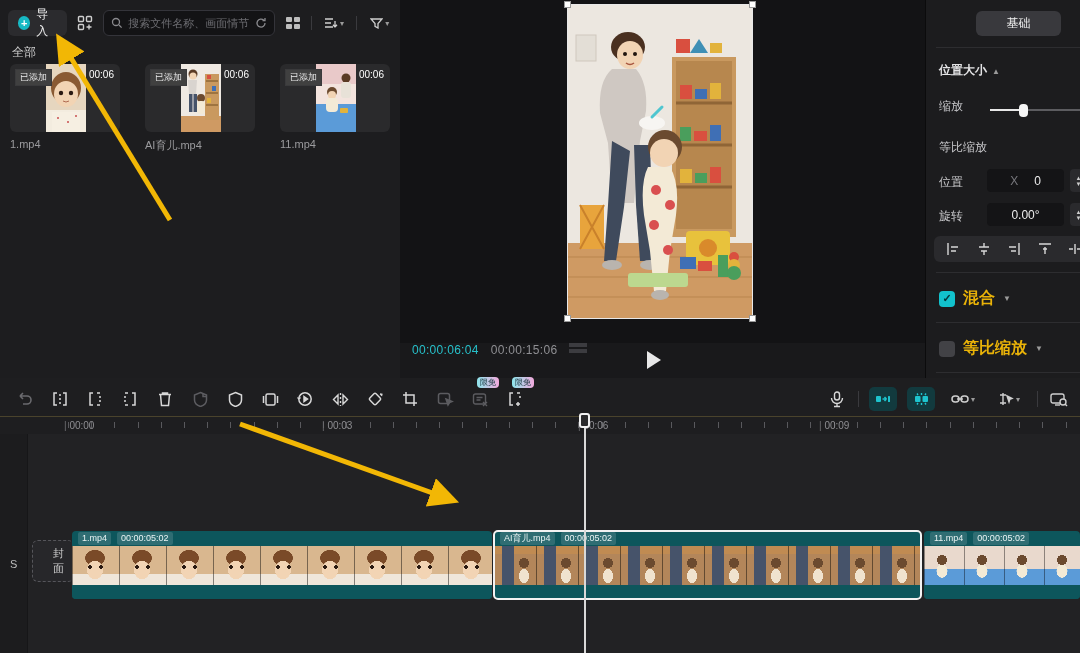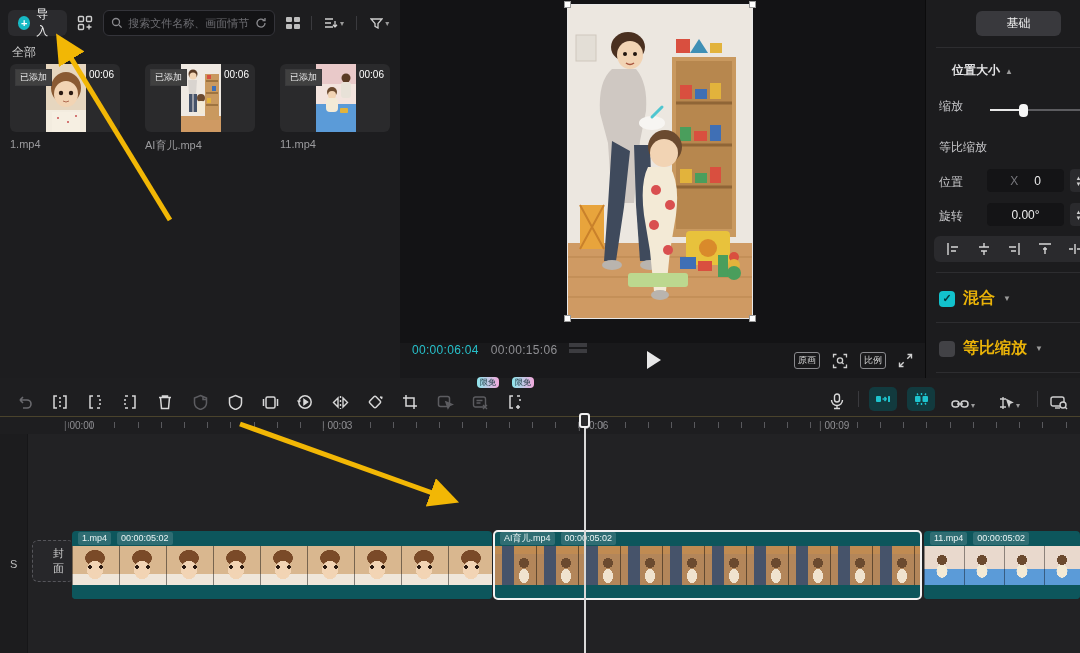--- a/index.html
+++ b/index.html
@@ -41,21 +41,21 @@
   .pv-frames-icon i { display:block; width:18px; height:4px; background:#3c3c40; }
   .play-btn { position:absolute; left:247px; top:8px; width:0; height:0; border-left:14px solid #e8e8e8; border-top:9px solid transparent; border-bottom:9px solid transparent; cursor:pointer; }
   .pv-right { position:absolute; right:12px; top:0; height:35px; display:flex; align-items:center; gap:12px; }
   .kbd-chip { border:1px solid #8a8a8e; border-radius:3px; color:#d8d8d8; font-size:9px; padding:1px 3px; }
   
   .inspector { position:absolute; left:925px; top:0; width:155px; height:378px; background:#1c1c1e; border-left:1px solid #0b0b0c; }
   .insp-tabs { position:absolute; left:10px; top:11px; display:flex; align-items:center; }
   .tab-pill { width:85px; height:25px; background:#39393d; border-radius:6px; color:#f2f2f2; display:flex; align-items:center; justify-content:center; font-size:12px; cursor:pointer;margin-left:40px; }
   .tab-plain { color:#c9c9cc; margin-left:47px; font-size:12px; cursor:pointer; white-space:nowrap; }
   .insp-div { position:absolute; left:10px; width:160px; height:1px; background:#2d2d30; }
-  .sec-hd { position:absolute; left:26px; color:#e3e3e5; font-size:12px; font-weight:bold; }
+  .sec-hd { position:absolute; left:13px; color:#e3e3e5; font-size:12px; font-weight:bold; }
   .caret-up { font-size:8px; color:#9a9a9a; margin-left:5px; font-weight:normal; }
   .row-label { position:absolute; left:13px; color:#c9c9cc; font-size:12px; }
   .slider { position:absolute; left:64px; top:103px; width:110px; height:14px; }
   .slider .track { position:absolute; left:0; top:6px; width:100%; height:2px; background:#5c5c60; border-radius:1px; }
   .slider .fill { position:absolute; left:0; top:6px; width:32px; height:2px; background:#e8e8e8; }
   .slider .thumb { position:absolute; left:29px; top:1px; width:9px; height:13px; background:#f5f5f5; border-radius:4px; cursor:pointer; }
   .num-input { position:absolute; left:61px; width:77px; height:23px; background:#141416; border-radius:4px; display:flex; align-items:center; justify-content:center; color:#ececec; font-size:12px; cursor:text; }
   .num-input .axis { color:#77777c; margin-right:16px; }
   .stepper { position:absolute; left:144px; width:17px; height:23px; background:#2a2a2d; border-radius:4px; display:flex; flex-direction:column; align-items:center; justify-content:center; color:#cfcfcf; font-size:6px; line-height:6px; cursor:pointer; }
   .align-bar { position:absolute; left:8px; top:236px; width:160px; height:26px; background:#2a2a2d; border-radius:6px; display:flex; align-items:center; justify-content:space-between; padding:0 12px; }
@@ -63,21 +63,21 @@
   .chk-row { position:absolute; left:13px; display:flex; align-items:center; gap:8px; }
   .chk { width:16px; height:16px; border-radius:4px; display:flex; align-items:center; justify-content:center; cursor:pointer; }
   .chk.on { background:#12c2cd; color:#04363a; font-size:11px; font-weight:bold; }
   .chk.off { background:#424246; }
   .chk-lbl { color:#eab308; font-size:16px; font-weight:bold; }
   .dd-caret { font-size:8px; color:#9a9a9a; }
   
   .timeline { position:absolute; left:0; top:378px; width:1080px; height:275px; background:#1e1e20; }
   .tl-toolbar { position:absolute; left:0; top:4px; width:100%; height:34px; display:flex; align-items:center; }
   .tl-left { display:flex; align-items:center; gap:13px; margin-left:14px; }
-  .tli { position:relative; width:22px; height:22px; display:flex; align-items:flex-end; justify-content:center; cursor:pointer; }
+  .tli { position:relative; width:22px; height:22px; display:flex; align-items:center; justify-content:center; cursor:pointer; }
   .lim-badge { position:absolute; top:-11px; left:8px; font-size:8px; color:#17343c; background:linear-gradient(90deg,#8fe6ec,#f2a9dc); border-radius:4px; padding:0 3px; line-height:11px; white-space:nowrap; }
   .tl-right { position:absolute; right:10px; top:0; height:34px; display:flex; align-items:center; gap:10px; }
   .tgl-on { width:28px; height:24px; background:#123a3e; border-radius:5px; display:flex; align-items:center; justify-content:center; cursor:pointer; }
   .tb-sep { width:1px; height:16px; background:#3a3a3e; }
   .ruler { position:absolute; left:0; top:38px; width:1080px; height:18px; border-top:1px solid #4a432c; }
   .ticks { position:absolute; left:68px; top:5px; right:0; height:6px;
     background:repeating-linear-gradient(90deg,#59595d 0 1px,transparent 1px 23.2px); }
   .rlabel { position:absolute; top:3px; color:#8e8e92; font-size:10px; }
   .rlabel::before { content:"| "; color:#6e6e72; }
   .tracks { position:absolute; left:0; top:56px; width:1080px; height:219px; background:#222224; }
@@ -302,32 +302,20 @@
       <span class="handle h-br"></span>
     </div>
     <div class="pv-bar">
       <span class="tc-cur">00:00:06:04</span>
       <span class="tc-tot">00:00:15:06</span>
       <span class="pv-frames-icon">
           <i></i>
           <i></i>
         </span>
       <span class="play-btn"></span>
-      <div class="pv-right">
-        <span class="kbd-chip">原画</span>
-        <svg width="16" height="16" viewBox="0 0 16 16" fill="none" stroke="#d0d0d0" stroke-width="1.3">
-          <path d="M1.5 4.5v-3h3M11.5 1.5h3v3M14.5 11.5v3h-3M4.5 14.5h-3v-3"></path>
-          <circle cx="8" cy="7.5" r="2.6"></circle>
-            <path d="M10 9.5l1.6 1.6"></path>
-        </svg>
-        <span class="kbd-chip">比例</span>
-        <svg width="15" height="15" viewBox="0 0 15 15" fill="none" stroke="#d0d0d0" stroke-width="1.4">
-          <path d="M9.5 1.5h4v4M13.3 1.7L9.3 5.7M5.5 13.5h-4v-4M1.7 13.3l4-4"></path>
-        </svg>
-      </div>
     </div>
   </div>
 
   <div class="inspector">
     <div class="insp-tabs">
       <div class="tab-pill">基础</div>
       <div class="tab-plain">抠像</div>
     </div>
     <div class="insp-div" style="top:47px"></div>
     <div class="sec-hd" style="top:62px">

